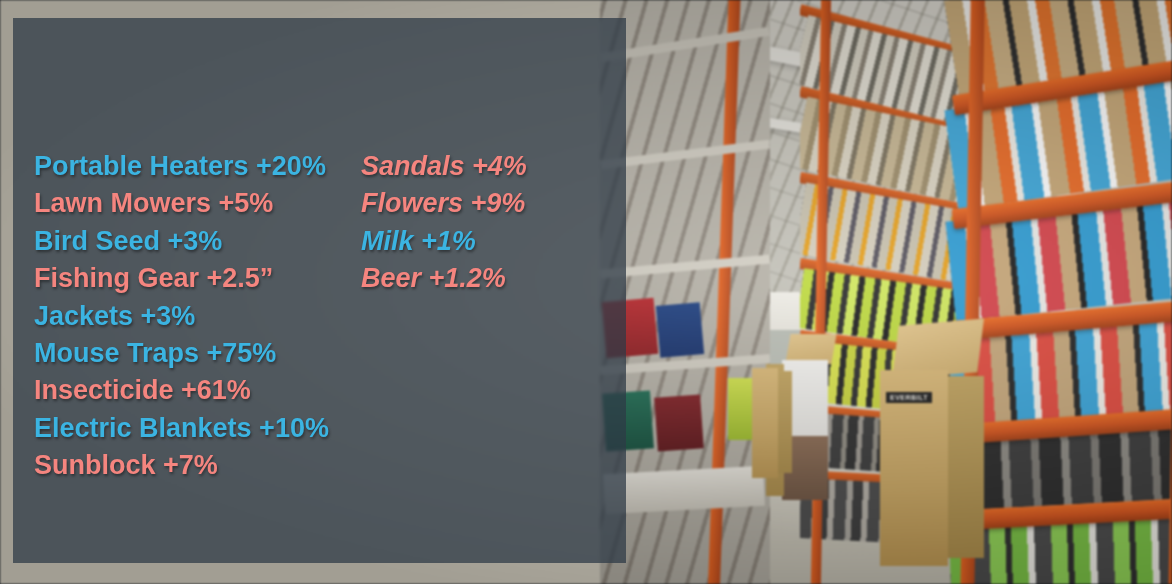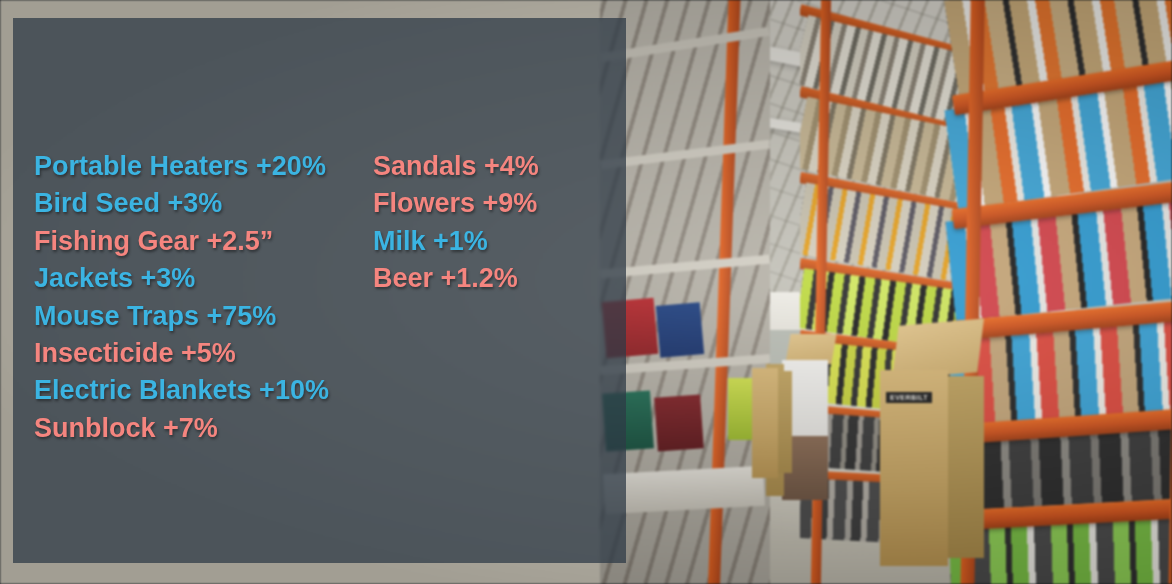--- a/index.html
+++ b/index.html
@@ -159,21 +159,21 @@
   }
   .panel-title{
     position:absolute; left:10px; top:8px; width:600px;
     color:#ffffff; font-weight:bold; font-size:29.5px; line-height:39px;
     letter-spacing:-0.2px;
     text-shadow:1px 2px 3px rgba(0,0,0,.55);
   }
   .cols{ position:absolute; left:10px; top:96px; width:600px; }
   .col{ position:absolute; top:0;margin-top:34px; }
   .col-left{ left:11px;  width:350px; }
-  .col-right{ left:350px; width:255px; }
+  .col-right{ left:338px; width:255px;font-style:italic; }
   .item{
     font-weight:bold; font-size:27px; line-height:37.4px;
     white-space:nowrap;
     text-shadow:1px 2px 3px rgba(0,0,0,.45);
   }
   .c-blue  { color:#3bb4e2; }
   .c-salmon{ color:#f5857f; }
 </style>
 </head>
 <body>
@@ -327,25 +327,26 @@
 
   <div class="panel">
 
     <div class="panel-title">
     </div>
 
     <div class="cols">
 
       <div class="col col-left">
         <div class="item c-blue">Portable Heaters +20%</div>
+        <div class="item c-salmon">Lawn Mowers +5%</div>
         <div class="item c-blue">Bird Seed +3%</div>
         <div class="item c-salmon">Fishing Gear +2.5”</div>
         <div class="item c-blue">Jackets +3%</div>
         <div class="item c-blue">Mouse Traps +75%</div>
-        <div class="item c-salmon">Insecticide +5%</div>
+        <div class="item c-salmon">Insecticide +61%</div>
         <div class="item c-blue">Electric Blankets +10%</div>
         <div class="item c-salmon">Sunblock +7%</div>
       </div>
 
       <div class="col col-right">
         <div class="item c-salmon">Sandals +4%</div>
         <div class="item c-salmon">Flowers +9%</div>
         <div class="item c-blue">Milk +1%</div>
         <div class="item c-salmon">Beer +1.2%</div>
       </div>

